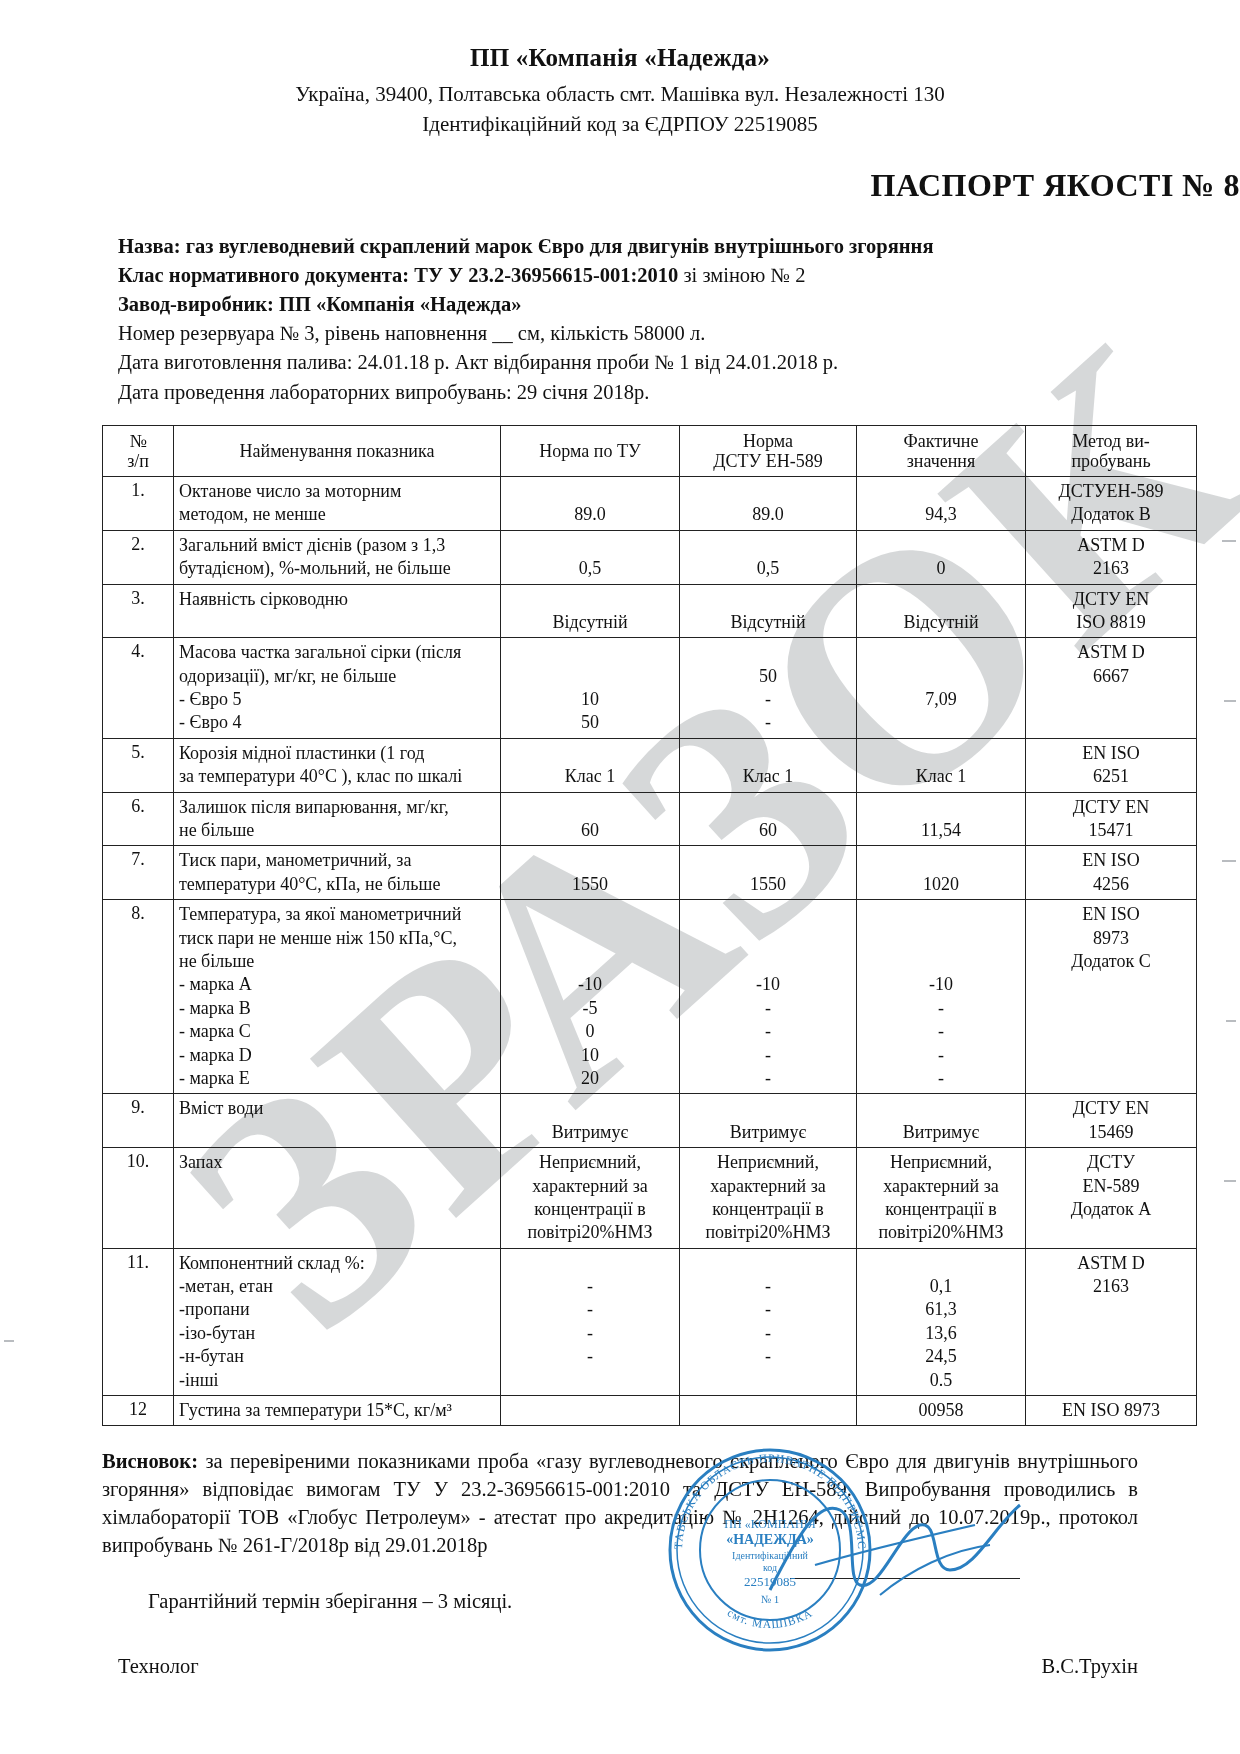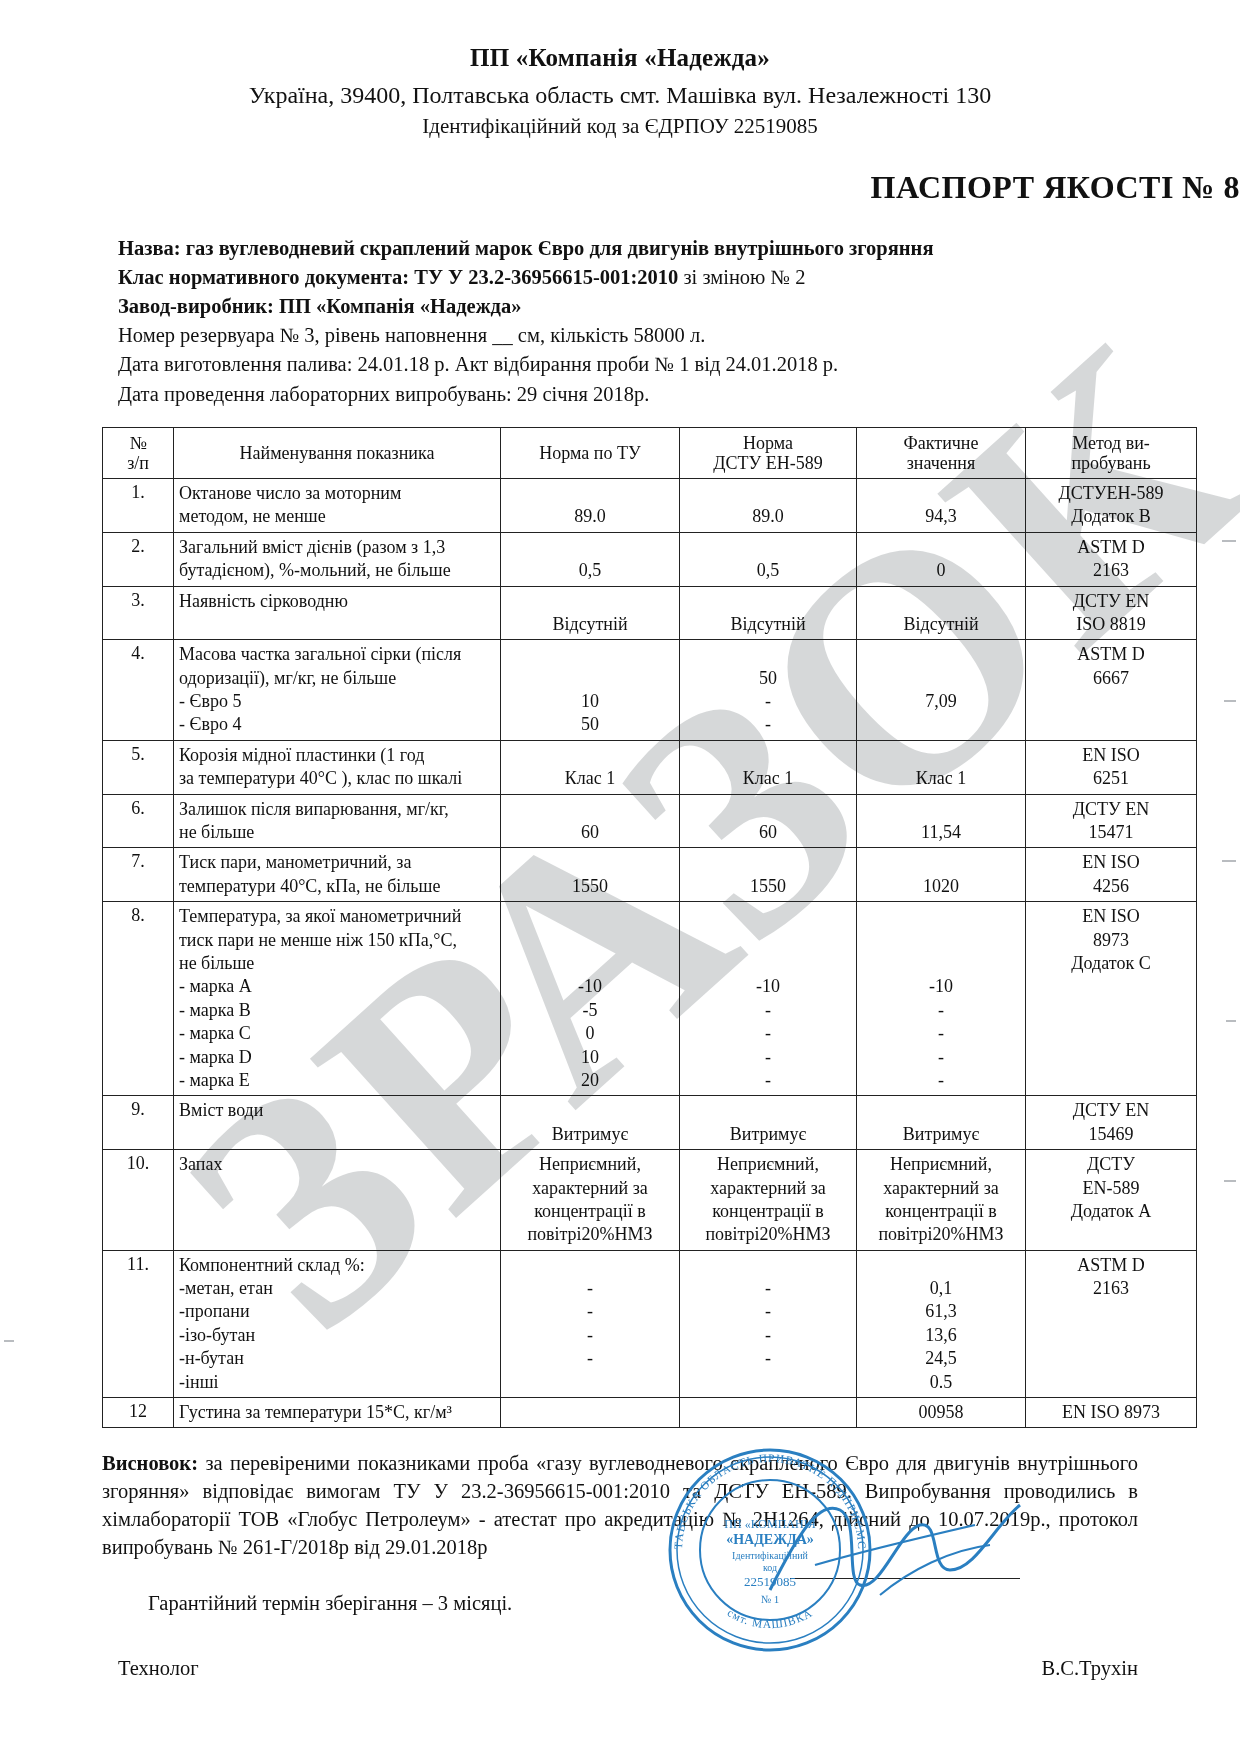--- a/index.html
+++ b/index.html
@@ -52,21 +52,21 @@
   .header {
     text-align: center;
     padding-top: 44px;
   }
   .company-name {
     font-size: 25px;
     font-weight: 700;
     letter-spacing: .2px;
   }
   .company-addr {
-    font-size: 24px;
+    font-size: 21px;
     margin-top: 10px;
   }
   .company-code {
     font-size: 21px;
     margin-top: 5px;
   }
   .doc-title {
     text-align: right;
     font-size: 32px;
     font-weight: 700;

